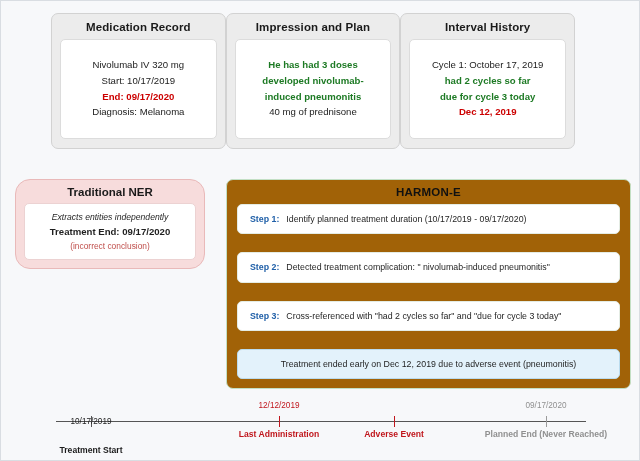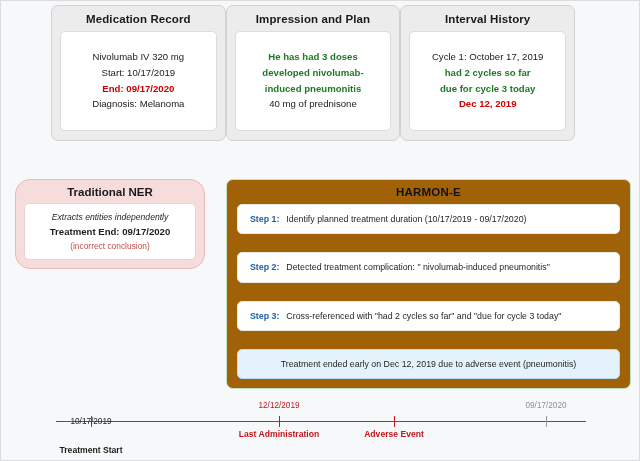--- a/index.html
+++ b/index.html
@@ -18,21 +18,21 @@
     position: absolute;
     inset: 0;
     border: 1px solid #d9dde2;
     box-sizing: border-box;
   }
 
   
   .source-row {
     position: absolute;
     left: 14px;
-    top: 4px;
+    top: 12px;
     width: 524px;
     height: 136px;
     display: flex;
     justify-content: space-between;
     padding-left: 36px;
   }
   .source-card {
     width: 190px;
     background: #ececec;
     border: 1px solid #d2d2d2;
@@ -316,15 +316,16 @@
     <div class="tick t-red" style="left:278px"></div>
     <div class="tick-date c-red" style="left:278px">12/12/2019</div>
     <div class="tick-label c-red" style="left:278px">Last Administration</div>
 
     <div class="tick t-red" style="left:393px"></div>
     <div class="tick-date c-red" style="left:393px"></div>
     <div class="tick-label c-red" style="left:393px">Adverse Event</div>
 
     <div class="tick t-gray" style="left:545px"></div>
     <div class="tick-date c-gray" style="left:545px">09/17/2020</div>
+    <div class="tick-label c-gray" style="left:545px">Planned End (Never Reached)</div>
   </div>
 
 </div>
 
 </body></html>

